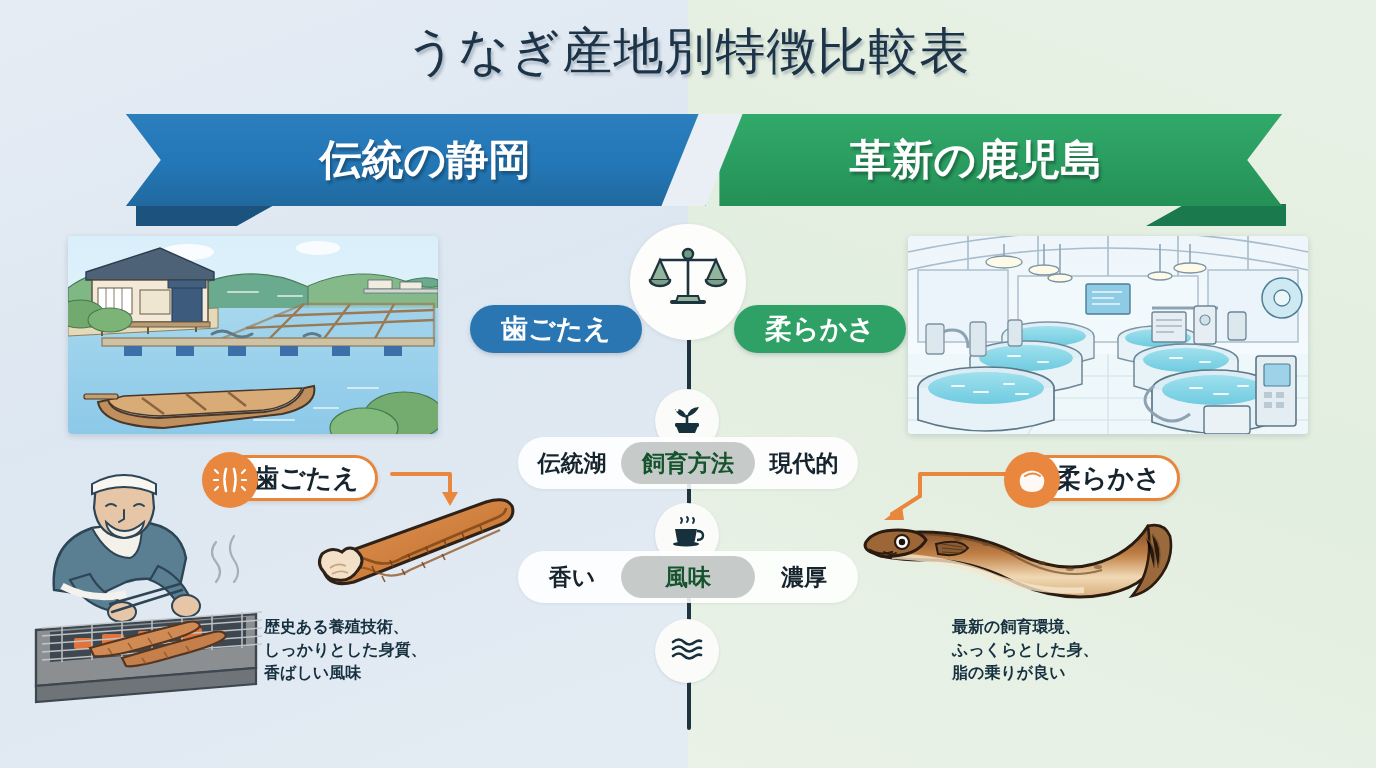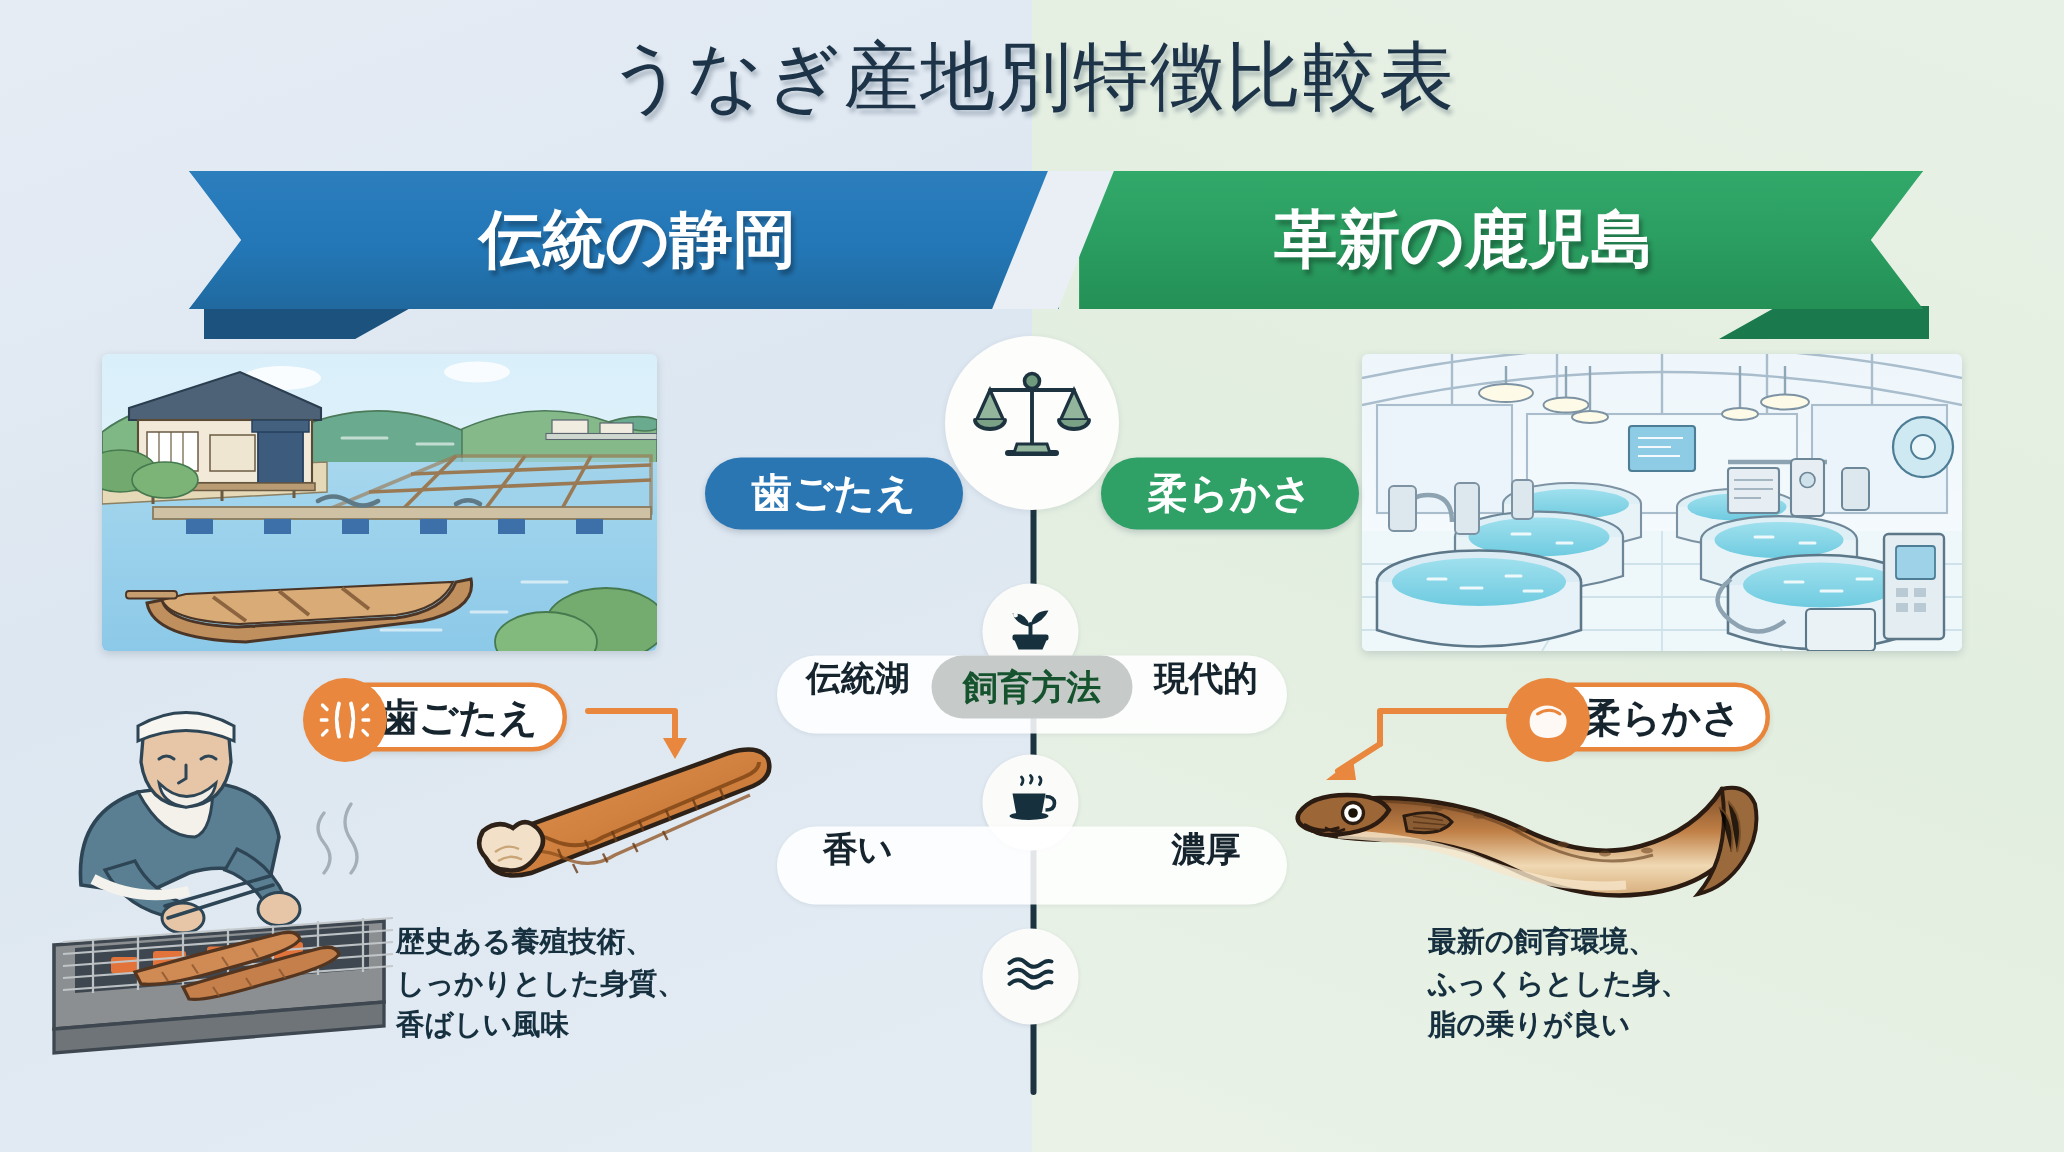--- a/index.html
+++ b/index.html
@@ -128,21 +128,21 @@
   }
   .pill-blue { left: 470px; top: 305px; width: 172px; background: #2a76b3; }
   .pill-green { left: 734px; top: 305px; width: 172px; background: #2fa066; }
 
   
   .row {
     position: absolute;
     left: 518px; width: 340px; height: 52px;
     background: rgba(255,255,255,.88);
     border-radius: 26px;
-    display: flex; justify-content: space-between;
+    display: flex; align-items: center; justify-content: space-between;
     padding: 0 6px;
     box-shadow: 0 1px 3px rgba(40,60,80,.08);
   }
   .row-1 { top: 437px; }
   .row-2 { top: 551px; }
   .row-3 { top: 667px; }
   .row-side {
     flex: 0 0 96px;
     text-align: center;
     font-size: 23px; font-weight: 700; color: #16242e;
@@ -188,21 +188,21 @@
     border-radius: 50%;
     background: #e8873d;
     display: flex; align-items: center; justify-content: center;
   }
   .badge-left { left: 204px; top: 455px; }
   .badge-right { left: 1006px; top: 455px; padding: 0 16px 0 46px; }
 
   
   .desc {
     position: absolute;
-    font-size: 19px; font-weight: 700; color: #16303f;
+    font-size: 16px; font-weight: 700; color: #16303f;
     line-height: 1.45;
     white-space: pre-line;
   }
   .desc-left { left: 264px; top: 615px; }
   .desc-right { left: 952px; top: 615px; }
 
   
   .illus { position: absolute; }
   .illus-grill { left: 30px; top: 462px; width: 270px; height: 248px; }
   .illus-kabayaki { left: 310px; top: 486px; width: 210px; height: 118px; }
@@ -512,20 +512,21 @@
             <path d="M25 9 q2 -3 0 -5"></path>
         </g>
         <path d="M7 15 L29 15 L27 26 a8 5 0 0 1 -18 0 Z" fill="#17303d"></path>
         <path d="M29 17 q6 0 6 4.5 t-6 4.5" fill="none" stroke="#17303d" stroke-width="2.4"></path>
         <ellipse cx="18" cy="30" rx="13" ry="2.6" fill="#17303d"></ellipse>
       </svg>
     </span>
   </div>
   <div class="row row-2">
     <div class="row-side">香い</div>
+    <div class="row-center">風味</div>
     <div class="row-side">濃厚</div>
   </div>
 
   <div class="icon-bubble ib-3">
     <span>
       <svg width="38" height="38" viewBox="0 0 38 38">
         <g stroke="#17303d" stroke-width="2.6" fill="none" stroke-linecap="round">
           <path d="M5 12 q6 -5 11 0 t11 0 q3 -2 6 -1"></path>
           <path d="M5 19 q6 -5 11 0 t11 0 q3 -2 6 -1"></path>
           <path d="M5 26 q6 -5 11 0 t11 0 q3 -2 6 -1"></path>

